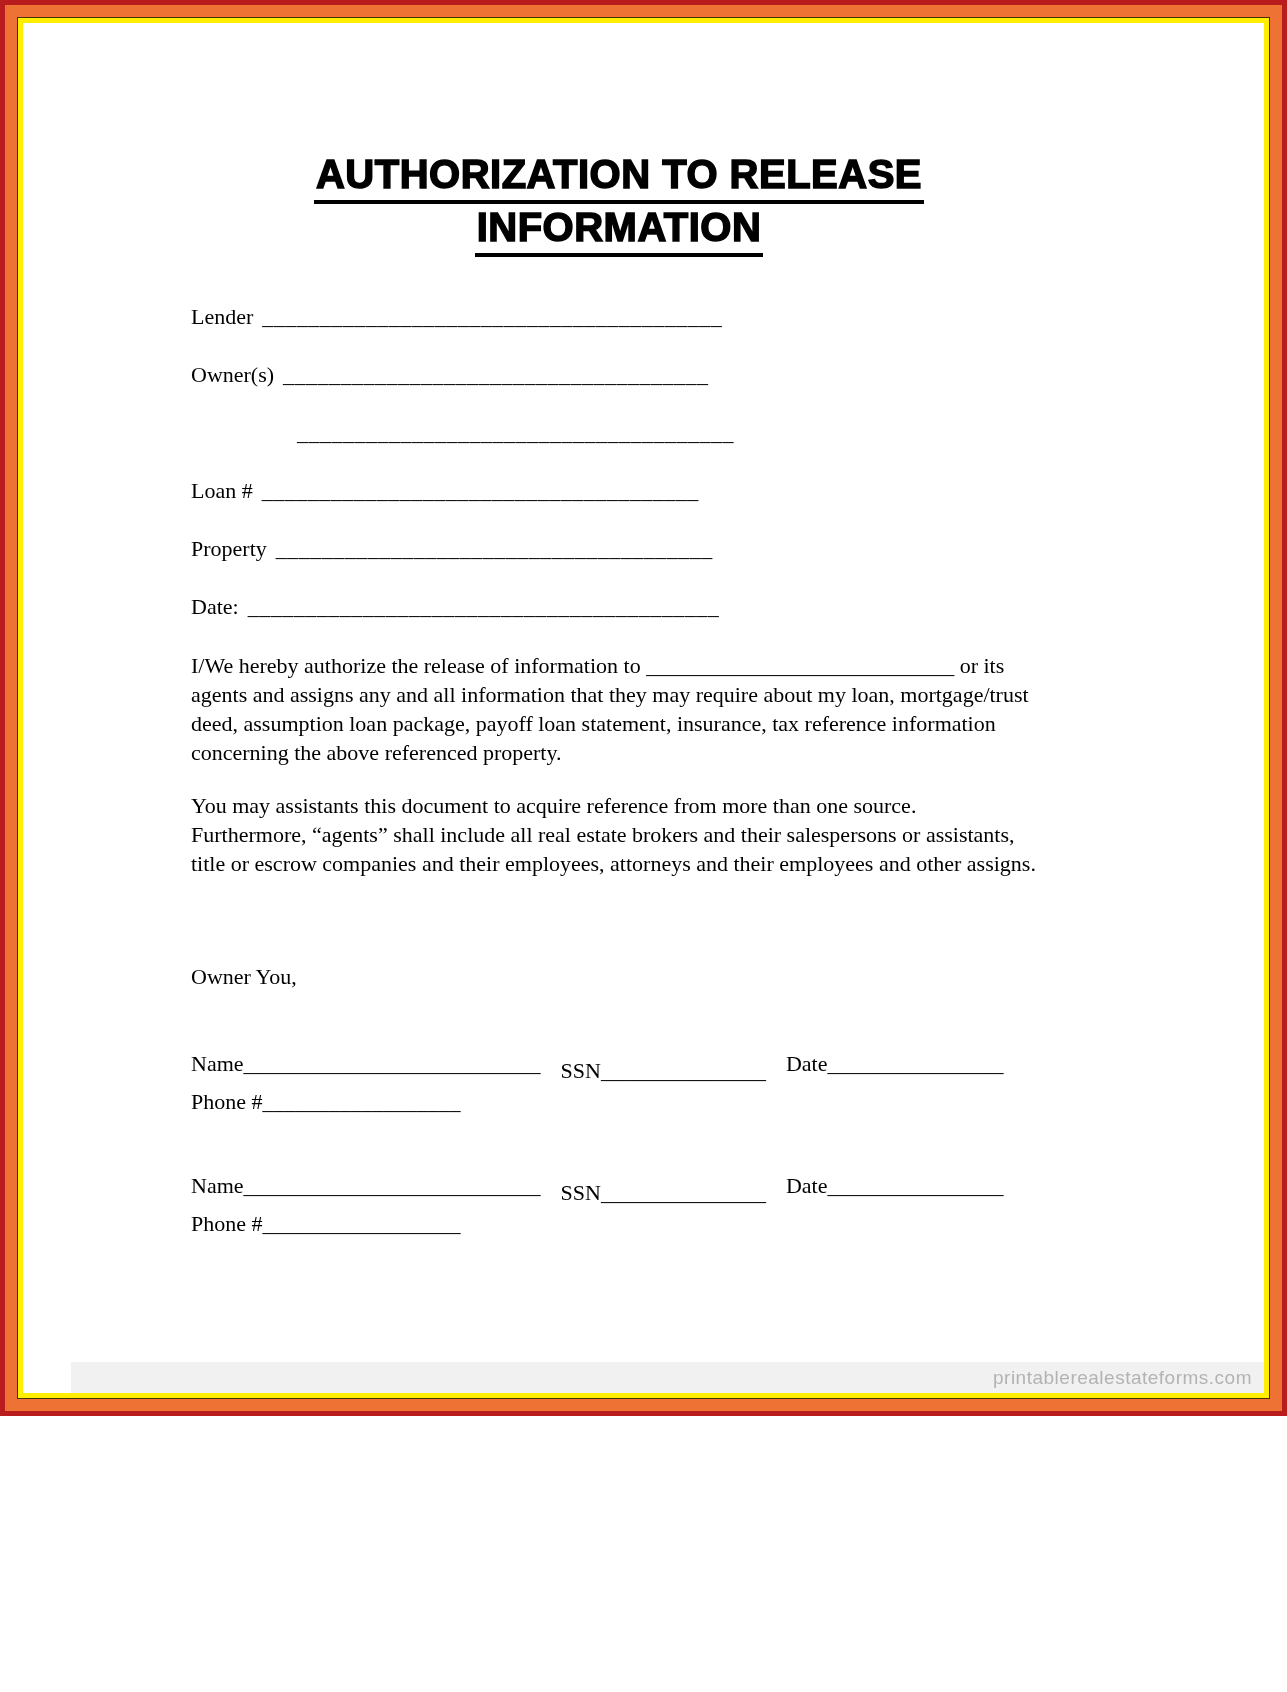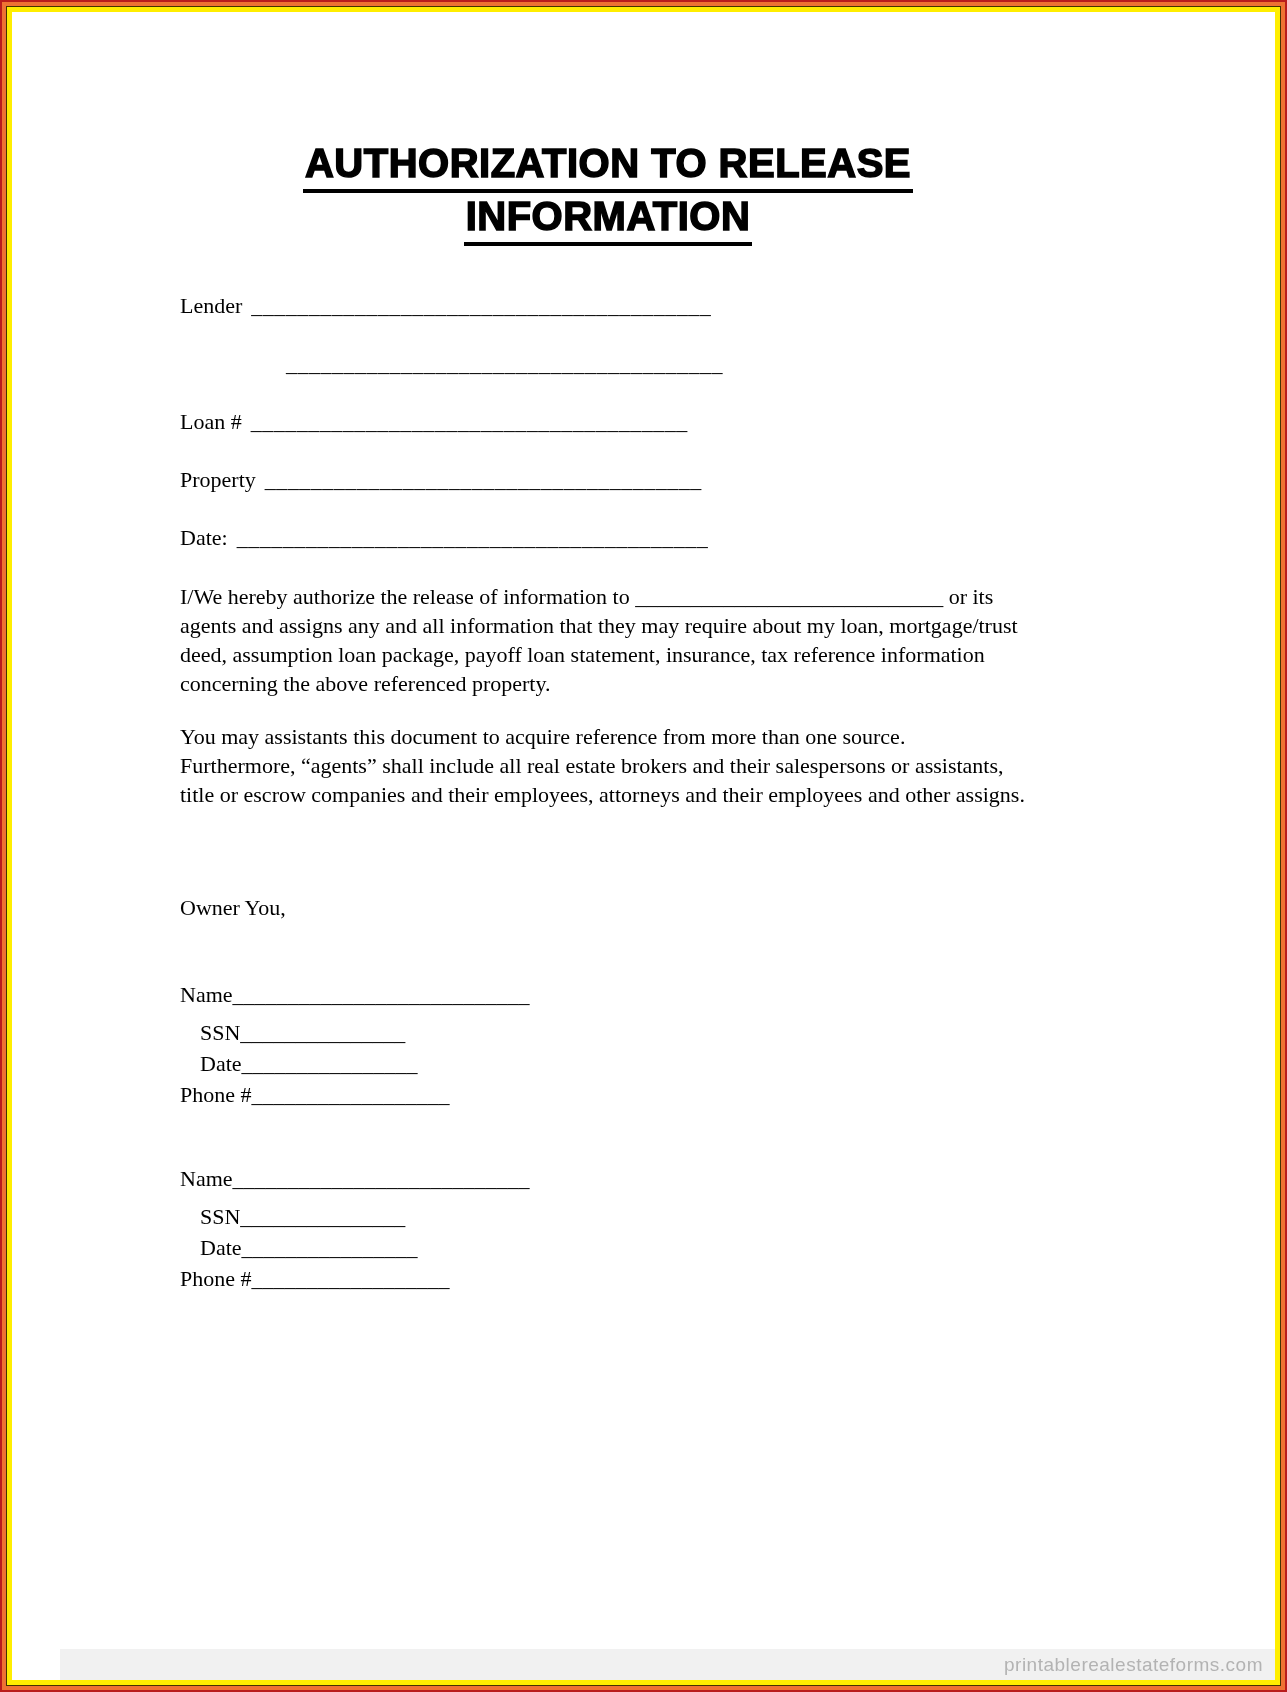--- a/index.html
+++ b/index.html
@@ -1,23 +1,23 @@
 <!DOCTYPE html>
 <html><head>
 <meta charset="utf-8">
 <style>
   * { margin: 0; padding: 0; box-sizing: border-box; }
   html, body { width: 1287px; height: 1692px; background: #fff; }
   body { font-family: "Liberation Serif", serif; color: #000; }
 
   .frame-outer {
-    width: 1287px; height: 1692px;
-    border: 2px solid #b91c1c;
+    width: 1287px; height: 1416px;
+    border: 5px solid #b91c1c;
     background: #ee7233;
-    padding: 4px;
+    padding: 12px;
   }
   .frame-mid {
     width: 100%; height: 100%;
     border: 1px solid #463300;
     background: #ffee00;
     padding: 5px;
   }
   .page {
     width: 100%; height: 100%;
     background: #ffffff;
@@ -52,21 +52,21 @@
   .para { font-size: 22px; }
   .para-line { line-height: 29px; white-space: nowrap; }
   .para-authorization { }
   .para-reproduction { margin-top: 24px; }
 
   .closing { margin-top: 85px; font-size: 22px; line-height: 28px; }
 
   .sig-block { font-size: 22px; }
   .sig-block-1 { margin-top: 57px; }
   .sig-block-2 { margin-top: 53px; }
-  .sig-row { line-height: 31px; white-space: nowrap; display: flex; flex-direction: column; }
+  .sig-row { line-height: 31px; white-space: nowrap; display: flex; }
   .sig-cell-ssn { margin-left: 20px; margin-top: 7px; }
   .sig-cell-date { margin-left: 20px; }
 
   .footer-bar {
     position: absolute;
     left: 0; right: 0; bottom: 0;
     height: 31px;
     background: #f1f1f1;
     display: flex;
     align-items: center;
@@ -91,20 +91,23 @@
       <div class="content">
 
         <div class="title-wrap">
           <span class="title-line">AUTHORIZATION TO RELEASE</span><br>
           <span class="title-line">INFORMATION</span>
         </div>
 
         <div class="fields">
           <div class="field-row">
             <span>Lender</span><span class="blank">________________________________________</span>
+          </div>
+          <div class="field-row">
+            <span>Owner(s)</span><span class="blank">_____________________________________</span>
           </div>
           <div class="field-row indented">
             <span></span><span class="blank">______________________________________</span>
           </div>
           <div class="field-row">
             <span>Loan #</span><span class="blank">______________________________________</span>
           </div>
           <div class="field-row">
             <span>Property</span><span class="blank">______________________________________</span>
           </div>

